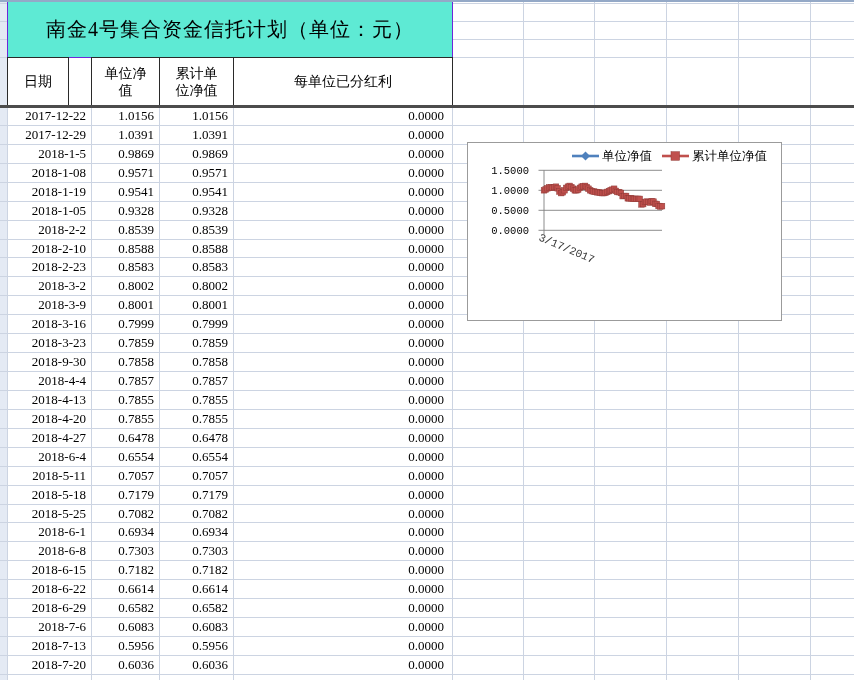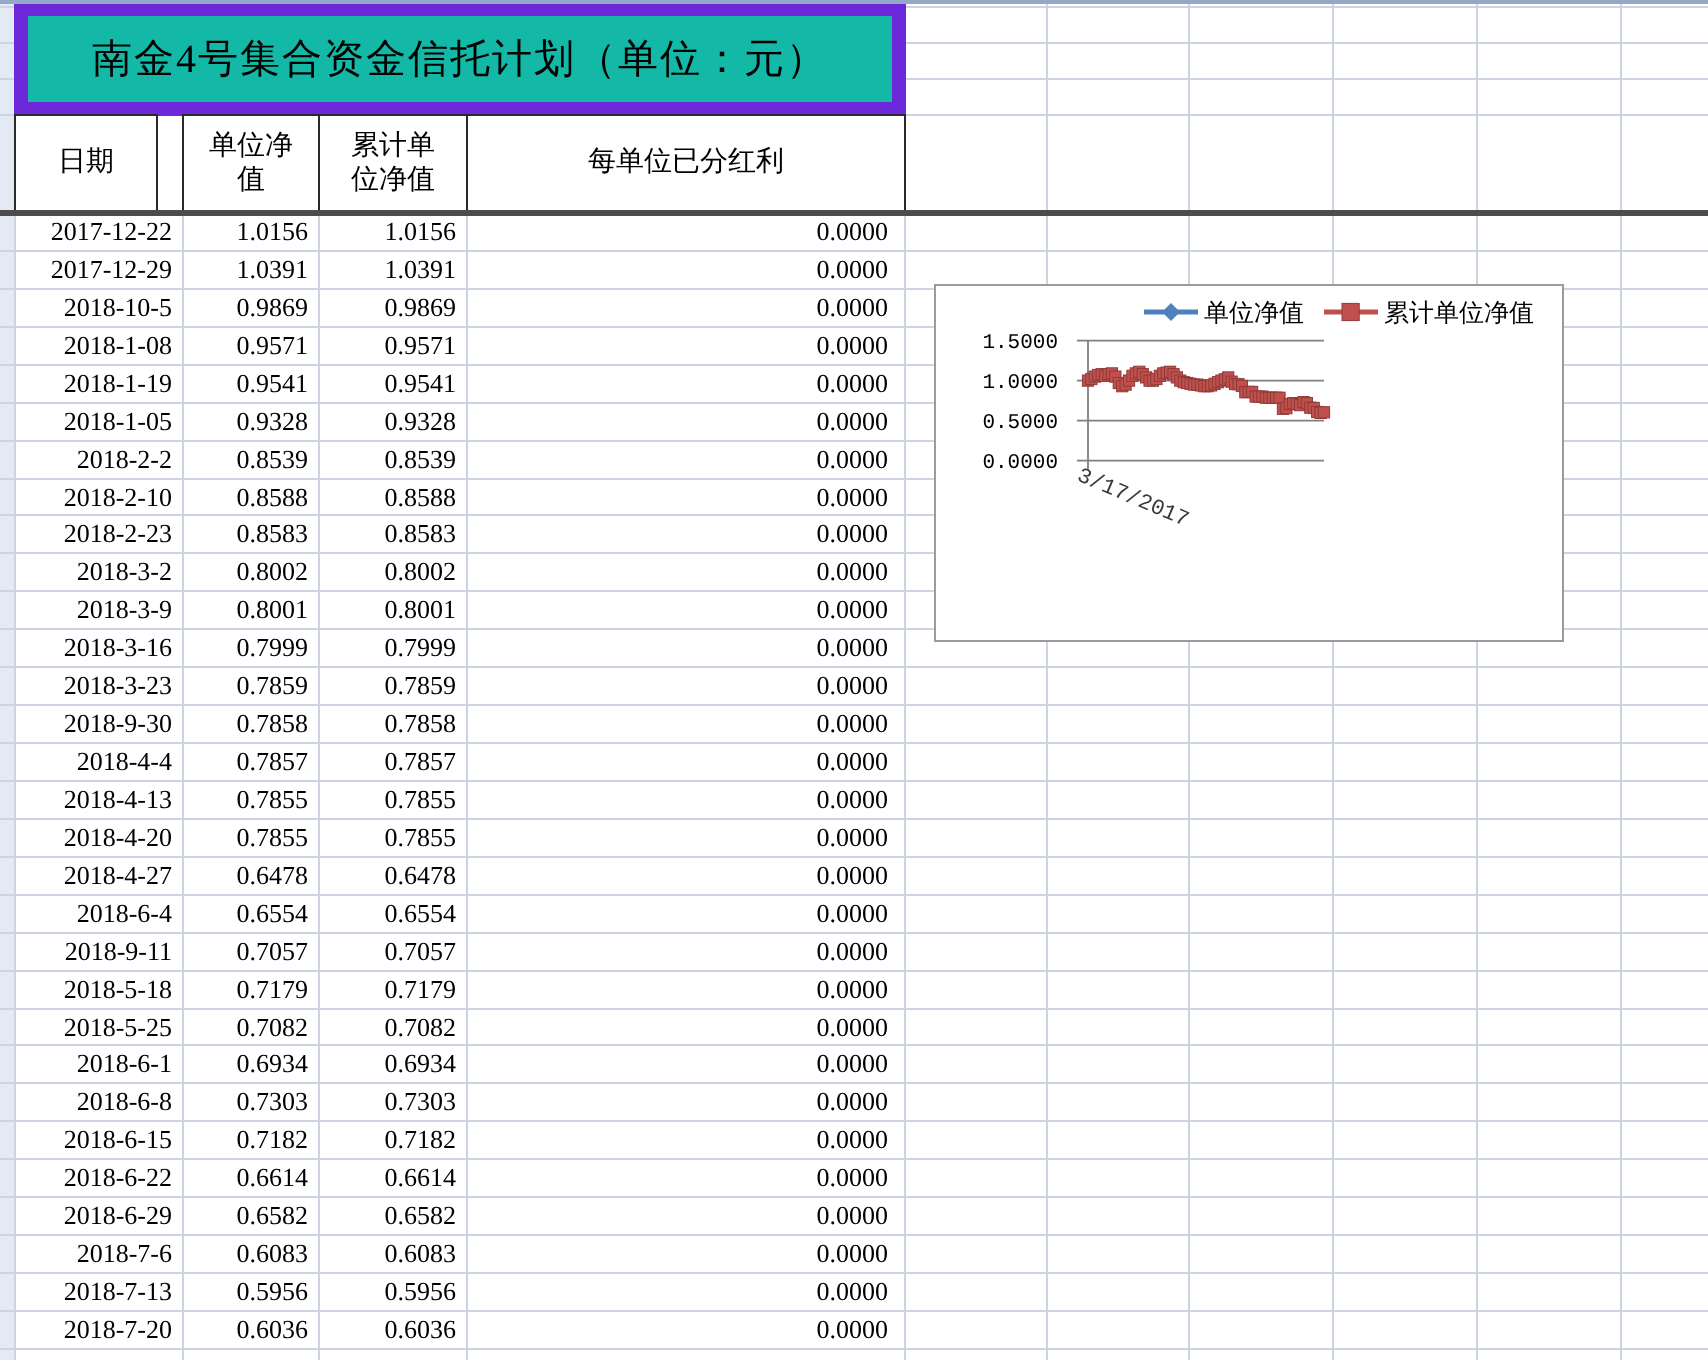--- a/index.html
+++ b/index.html
@@ -8,31 +8,31 @@
     background:#ffffff;
     font-family:"Liberation Serif","DejaVu Serif",serif;
     color:#000;
   }
   .top-edge{position:absolute;left:0;top:0;width:854px;height:2px;background:#94a9c7;z-index:7;}
   .sliver{position:absolute;left:0;top:0;width:7px;height:680px;background:#e4eaf4;border-right:1px solid #ccd4e2;z-index:1;}
   .vline{position:absolute;top:0;bottom:0;width:1px;background:#ccd4e2;z-index:1;}
   .hline{position:absolute;left:0;right:0;height:1px;background:#ccd4e2;z-index:1;}
   .title-cell{
     position:absolute;left:7px;top:1px;width:446px;height:57px;box-sizing:border-box;
-    background:#14b8a6;border:7px solid #6d28d9;z-index:3;
+    background:#5eead4;border:1px solid #6d28d9;z-index:3;
     display:flex;align-items:center;justify-content:center;
     font-size:20px;letter-spacing:1px;
   }
   .hcell{
     position:absolute;top:57px;height:50px;box-sizing:border-box;
     background:#fff;border:1px solid #2a2a2a;z-index:3;
     display:flex;align-items:center;justify-content:center;
     text-align:center;font-size:14px;line-height:1.25;white-space:pre-line;
   }
-  .hc0{left:7px;width:72px;}
+  .hc0{left:7px;width:62px;}
   .hc1{left:91px;width:69px;}
   .hc2{left:159px;width:75px;}
   .hc3{left:233px;width:220px;}
   .header-underline{position:absolute;left:0;top:105px;width:854px;height:2.5px;background:#4c4c4c;z-index:4;}
   #rows{position:absolute;left:7px;top:106px;width:446px;z-index:2;}
   .drow{position:absolute;left:0;width:446px;height:18.93px;line-height:18.93px;font-size:13px;}
   .drow span{position:absolute;top:0;height:100%;text-align:right;box-sizing:border-box;}
   .cd0{left:0;width:84px;padding-right:5px;}
   .cd1{left:84px;width:68px;padding-right:5px;}
   .cd2{left:152px;width:74px;padding-right:5px;}
@@ -113,21 +113,21 @@
       <span class="cd2">1.0156</span>
       <span class="cd3">0.0000</span>
     </div>
     <div class="drow" style="top: 19.93px;">
       <span class="cd0">2017-12-29</span>
       <span class="cd1">1.0391</span>
       <span class="cd2">1.0391</span>
       <span class="cd3">0.0000</span>
     </div>
     <div class="drow" style="top: 38.86px;">
-      <span class="cd0">2018-10-5</span>
+      <span class="cd0">2018-1-5</span>
       <span class="cd1">0.9869</span>
       <span class="cd2">0.9869</span>
       <span class="cd3">0.0000</span>
     </div>
     <div class="drow" style="top: 57.79px;">
       <span class="cd0">2018-1-08</span>
       <span class="cd1">0.9571</span>
       <span class="cd2">0.9571</span>
       <span class="cd3">0.0000</span>
     </div>
@@ -215,21 +215,21 @@
       <span class="cd2">0.6478</span>
       <span class="cd3">0.0000</span>
     </div>
     <div class="drow" style="top: 341.74px;">
       <span class="cd0">2018-6-4</span>
       <span class="cd1">0.6554</span>
       <span class="cd2">0.6554</span>
       <span class="cd3">0.0000</span>
     </div>
     <div class="drow" style="top: 360.67px;">
-      <span class="cd0">2018-9-11</span>
+      <span class="cd0">2018-5-11</span>
       <span class="cd1">0.7057</span>
       <span class="cd2">0.7057</span>
       <span class="cd3">0.0000</span>
     </div>
     <div class="drow" style="top: 379.6px;">
       <span class="cd0">2018-5-18</span>
       <span class="cd1">0.7179</span>
       <span class="cd2">0.7179</span>
       <span class="cd3">0.0000</span>
     </div>

